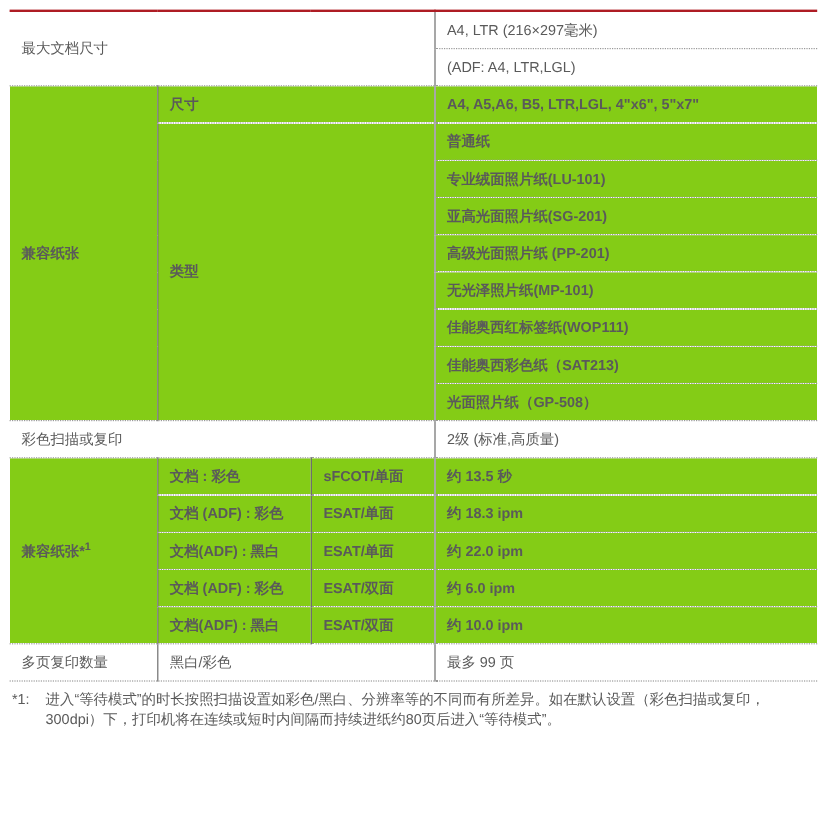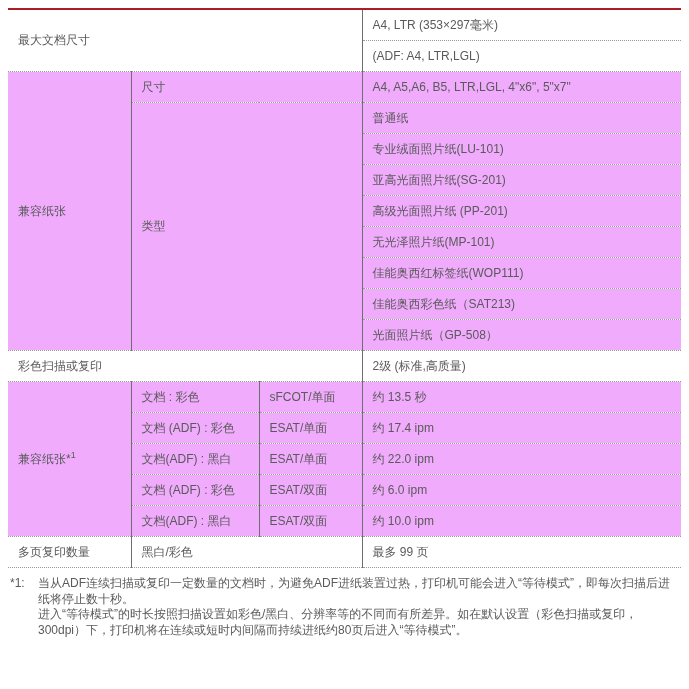--- a/index.html
+++ b/index.html
@@ -13,21 +13,21 @@
     width:673px;table-layout:fixed;border-collapse:collapse;
     border-top:2px solid #ae1c24;
     border-bottom:1px dotted #999;
     font-size:12px;
   }
   td{
     border-bottom:1px dotted #999;
     padding:0 10px;height:30px;vertical-align:middle;
     overflow:hidden;white-space:nowrap;
   }
-  td.bg-g{background:#f0abfc;}
+  td.bg-g{background:#84cc16;font-weight:bold;}
   td.vline{border-left:1px solid #6e6e6e;}
   sup.fn{font-size:9px;vertical-align:super;line-height:0;}
   .footnote{
     margin-top:8px;padding-left:2px;
     display:flex;align-items:flex-start;
     font-size:12px;line-height:15.5px;color:#5a5a5a;
   }
   .fn-marker{flex:0 0 28px;}
   .fn-body{flex:1 1 auto;}
   .fn-body p{margin:0;white-space:normal;}
@@ -40,21 +40,21 @@
     <colgroup>
       <col style="width:123px">
         <col style="width:128px">
         <col style="width:103px">
         <col style="width:319px">
     </colgroup>
 
     <tbody>
         <tr>
       <td colspan="3" rowspan="2">最大文档尺寸</td>
-      <td class="vline">A4, LTR  (353×297毫米)</td>
+      <td class="vline">A4, LTR  (216×297毫米)</td>
     </tr>
     <tr>
       <td class="vline">(ADF: A4, LTR,LGL)</td>
     </tr>
 
     <tr>
       <td class="bg-g" rowspan="9">兼容纸张</td>
       <td class="bg-g vline" colspan="2">尺寸</td>
       <td class="bg-g vline">A4, A5,A6, B5, LTR,LGL, 4"x6", 5"x7"</td>
     </tr>
@@ -91,21 +91,21 @@
 
     <tr>
       <td class="bg-g" rowspan="5"><span>兼容纸张*</span><sup class="fn">1</sup></td>
       <td class="bg-g vline">文档 : 彩色</td>
       <td class="bg-g vline">sFCOT/单面</td>
       <td class="bg-g vline">约 13.5 秒</td>
     </tr>
     <tr>
       <td class="bg-g vline">文档 (ADF) : 彩色</td>
       <td class="bg-g vline">ESAT/单面</td>
-      <td class="bg-g vline">约 17.4 ipm</td>
+      <td class="bg-g vline">约 18.3 ipm</td>
     </tr>
     <tr>
       <td class="bg-g vline">文档(ADF) : 黑白</td>
       <td class="bg-g vline">ESAT/单面</td>
       <td class="bg-g vline">约 22.0 ipm</td>
     </tr>
     <tr>
       <td class="bg-g vline">文档 (ADF) : 彩色</td>
       <td class="bg-g vline">ESAT/双面</td>
       <td class="bg-g vline">约 6.0 ipm</td>
@@ -120,17 +120,16 @@
       <td>多页复印数量</td>
       <td class="vline" colspan="2">黑白/彩色</td>
       <td class="vline">最多 99 页</td>
     </tr>
   </tbody>
     </table>
 
   <div class="footnote">
     <span class="fn-marker">*1:</span>
     <div class="fn-body">
-      <p>当从ADF连续扫描或复印一定数量的文档时，为避免ADF进纸装置过热，打印机可能会进入“等待模式”，即每次扫描后进纸将停止数十秒。</p>
       <p>进入“等待模式”的时长按照扫描设置如彩色/黑白、分辨率等的不同而有所差异。如在默认设置（彩色扫描或复印，300dpi）下，打印机将在连续或短时内间隔而持续进纸约80页后进入“等待模式”。</p>
     </div>
   </div>
 </div>
 
 </body></html>

